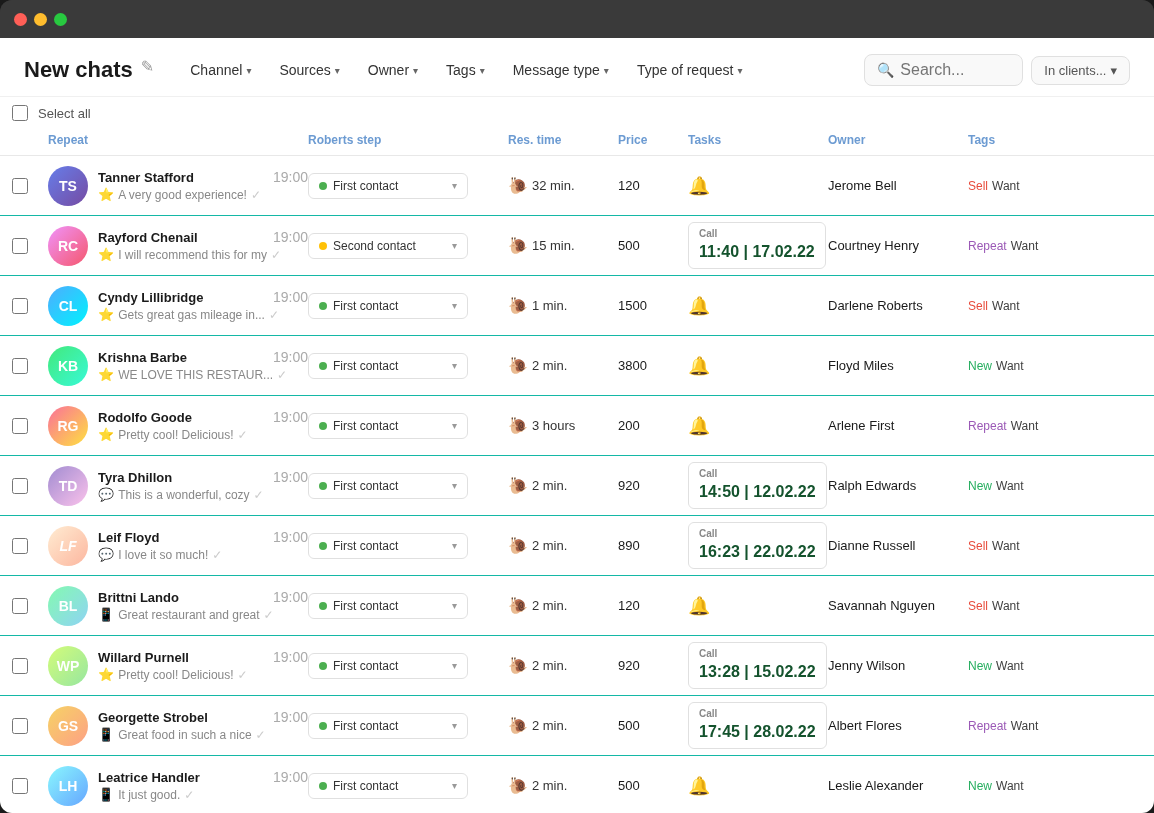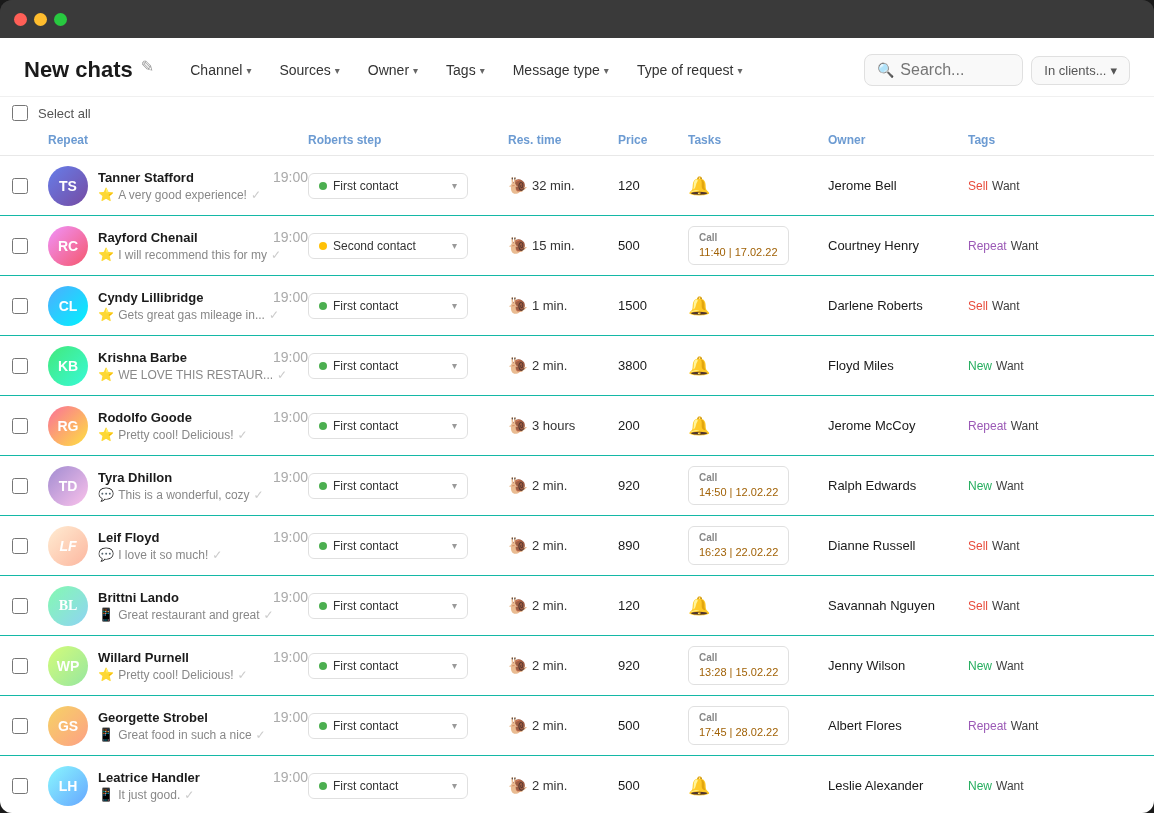--- a/index.html
+++ b/index.html
@@ -265,21 +265,21 @@
     .bell-icon { font-size: 18px; color: #ccc; }
     .call-badge {
       border: 1px solid #e0e0e0;
       border-radius: 6px;
       padding: 4px 10px;
       font-size: 11px;
       color: #444;
       line-height: 1.4;
     }
     .call-label { font-weight: 600; font-size: 10px; color: #888; }
-    .call-time { font-weight: 400; font-size: 11px; color: #a16207; }
+    .call-time { font-weight: 700; font-size: 16px; color: #14532d; }
     .owner-cell {
       font-size: 13px;
       color: #1a1a1a;
     }
     .tags-cell {
       display: flex;
       align-items: center;
       gap: 4px;
       flex-wrap: nowrap;
     }
@@ -299,21 +299,21 @@
     }
 
     
     .av-1 { background: linear-gradient(135deg, #667eea, #764ba2); }
     .av-2 { background: linear-gradient(135deg, #f093fb, #f5576c); text-align: center; }
     .av-3 { background: linear-gradient(135deg, #4facfe, #00f2fe); }
     .av-4 { background: linear-gradient(135deg, #43e97b, #38f9d7); }
     .av-5 { background: linear-gradient(135deg, #fa709a, #fee140); }
     .av-6 { background: linear-gradient(135deg, #a18cd1, #fbc2eb); }
     .av-7 { background: linear-gradient(135deg, #ffecd2, #fcb69f); font-style: italic; }
-    .av-8 { background: linear-gradient(135deg, #84fab0, #8fd3f4); font-family: Liberation Serif, serif; }
+    .av-8 { background: linear-gradient(135deg, #84fab0, #8fd3f4); }
     .av-9 { background: linear-gradient(135deg, #d4fc79, #96e6a1); }
     .av-10 { background: linear-gradient(135deg, #f6d365, #fda085); }
     .av-11 { background: linear-gradient(135deg, #89f7fe, #66a6ff); }
   </style>
 </head>
 <body>
 
 <div class="window">
   <div class="titlebar">
     <div class="traffic-lights">
@@ -569,21 +569,21 @@
       </div>
     </div>
     <div class="res-time-cell">
       <span class="res-icon">🐌</span>
       <span>3 hours</span>
     </div>
     <div class="price-cell">200</div>
     <div class="tasks-cell">
             <span class="bell-icon">🔔</span>
           </div>
-    <div class="owner-cell">Jerome McCoy</div>
+    <div class="owner-cell">Arlene First</div>
     <div class="tags-cell">
             <span class="tag tag-repeat">Repeat</span> 
             <span class="tag tag-want">Want</span>
           </div>
   </div>
         <div class="table-row">
     <div style="display:flex;align-items:center;">
       <input type="checkbox" style="">
     </div>
     <div class="client-cell">

